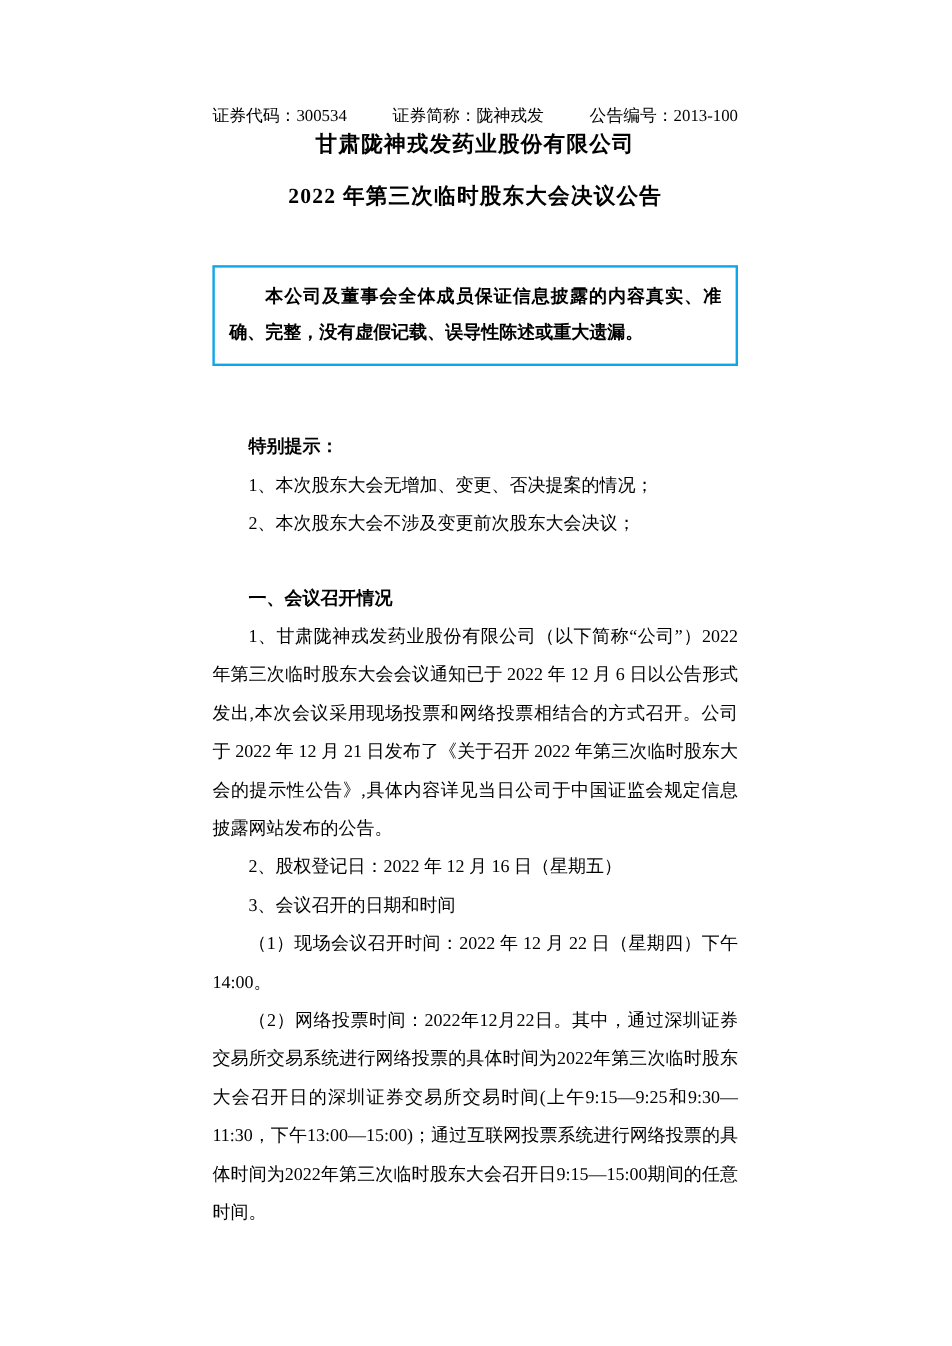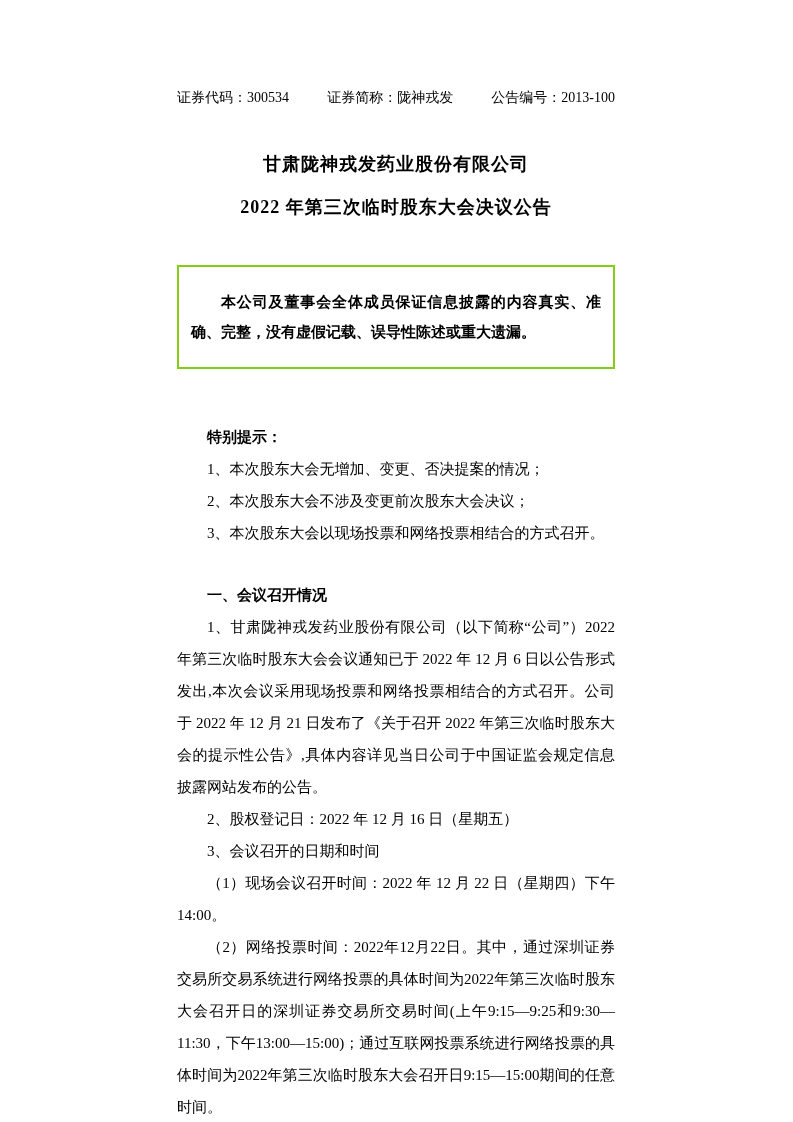--- a/index.html
+++ b/index.html
@@ -29,26 +29,26 @@
   .doc-header span {
     white-space: nowrap;
   }
   .doc-title {
     text-align: center;
     font-size: 18px;
     font-weight: bold;
     line-height: 27px;
     letter-spacing: 1px;
   }
-  .doc-title.first { margin-top: 44px; }
+  .doc-title.first { }
   .doc-title.second { margin-top: 16px; }
   .disclaimer-box {
-    border: 2px solid #84cc16;
+    border: 2px solid #0ea5e9;
     margin-top: 44px;
-    padding: 20px 12px;
+    padding: 10px 12px;
   }
   .disclaimer-box p {
     margin: 0;
     font-size: 15px;
     font-weight: bold;
     line-height: 30px;
     text-indent: 2em;
     text-align: justify;
   }
   .para {
@@ -76,21 +76,20 @@
   <div class="doc-title first">甘肃陇神戎发药业股份有限公司</div>
   <div class="doc-title second">2022 年第三次临时股东大会决议公告</div>
 
   <div class="disclaimer-box">
     <p>本公司及董事会全体成员保证信息披露的内容真实、准确、完整，没有虚假记载、误导性陈述或重大遗漏。</p>
   </div>
 
   <p class="para bold special-heading">特别提示：</p>
   <p class="para">1、本次股东大会无增加、变更、否决提案的情况；</p>
   <p class="para">2、本次股东大会不涉及变更前次股东大会决议；</p>
-  <p class="para">3、本次股东大会以现场投票和网络投票相结合的方式召开。</p>
 
   <p class="para bold section-heading">一、会议召开情况</p>
   <p class="para">1、甘肃陇神戎发药业股份有限公司（以下简称“公司”）2022 年第三次临时股东大会会议通知已于 2022 年 12 月 6 日以公告形式发出,本次会议采用现场投票和网络投票相结合的方式召开。公司于 2022 年 12 月 21 日发布了《关于召开 2022 年第三次临时股东大会的提示性公告》,具体内容详见当日公司于中国证监会规定信息披露网站发布的公告。</p>
   <p class="para">2、股权登记日：2022 年 12 月 16 日（星期五）</p>
   <p class="para">3、会议召开的日期和时间</p>
   <p class="para">（1）现场会议召开时间：2022 年 12 月 22 日（星期四）下午 14:00。</p>
   <p class="para">（2）网络投票时间：2022年12月22日。其中，通过深圳证券交易所交易系统进行网络投票的具体时间为2022年第三次临时股东大会召开日的深圳证券交易所交易时间(上午9:15—9:25和9:30—11:30，下午13:00—15:00)；通过互联网投票系统进行网络投票的具体时间为2022年第三次临时股东大会召开日9:15—15:00期间的任意时间。</p>
 
 </div>
 

